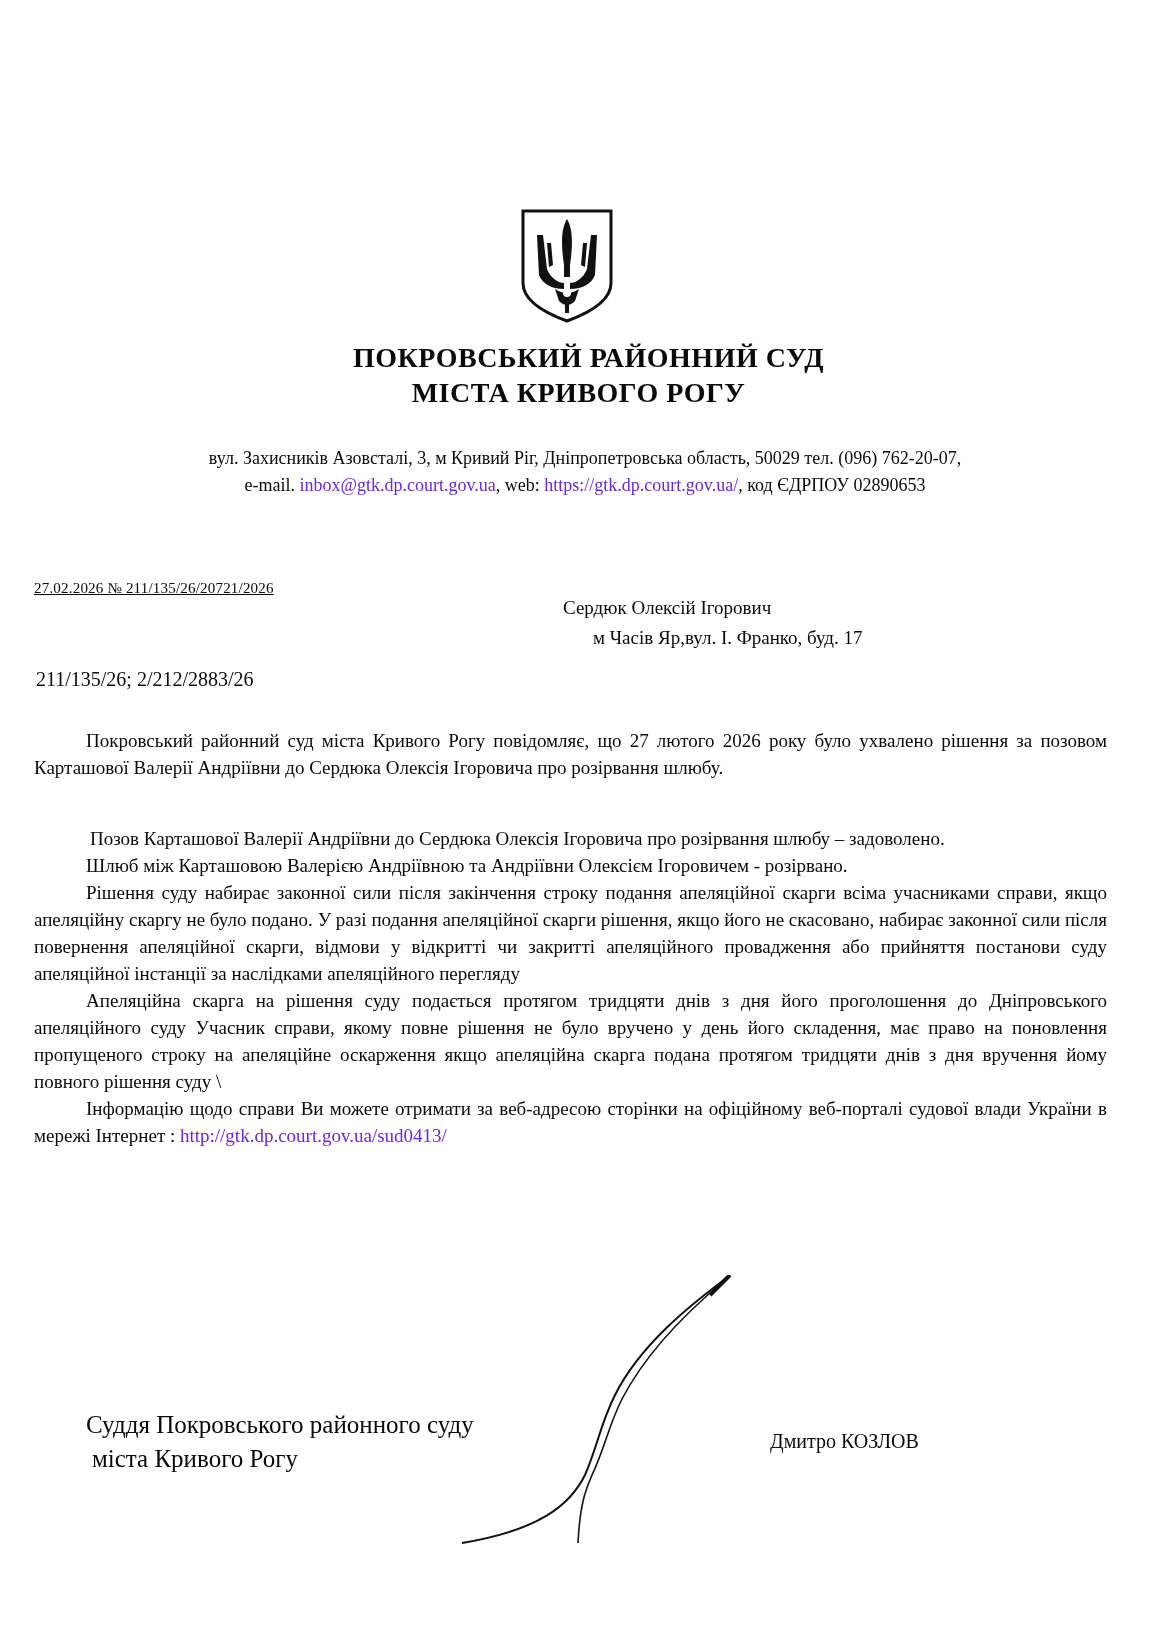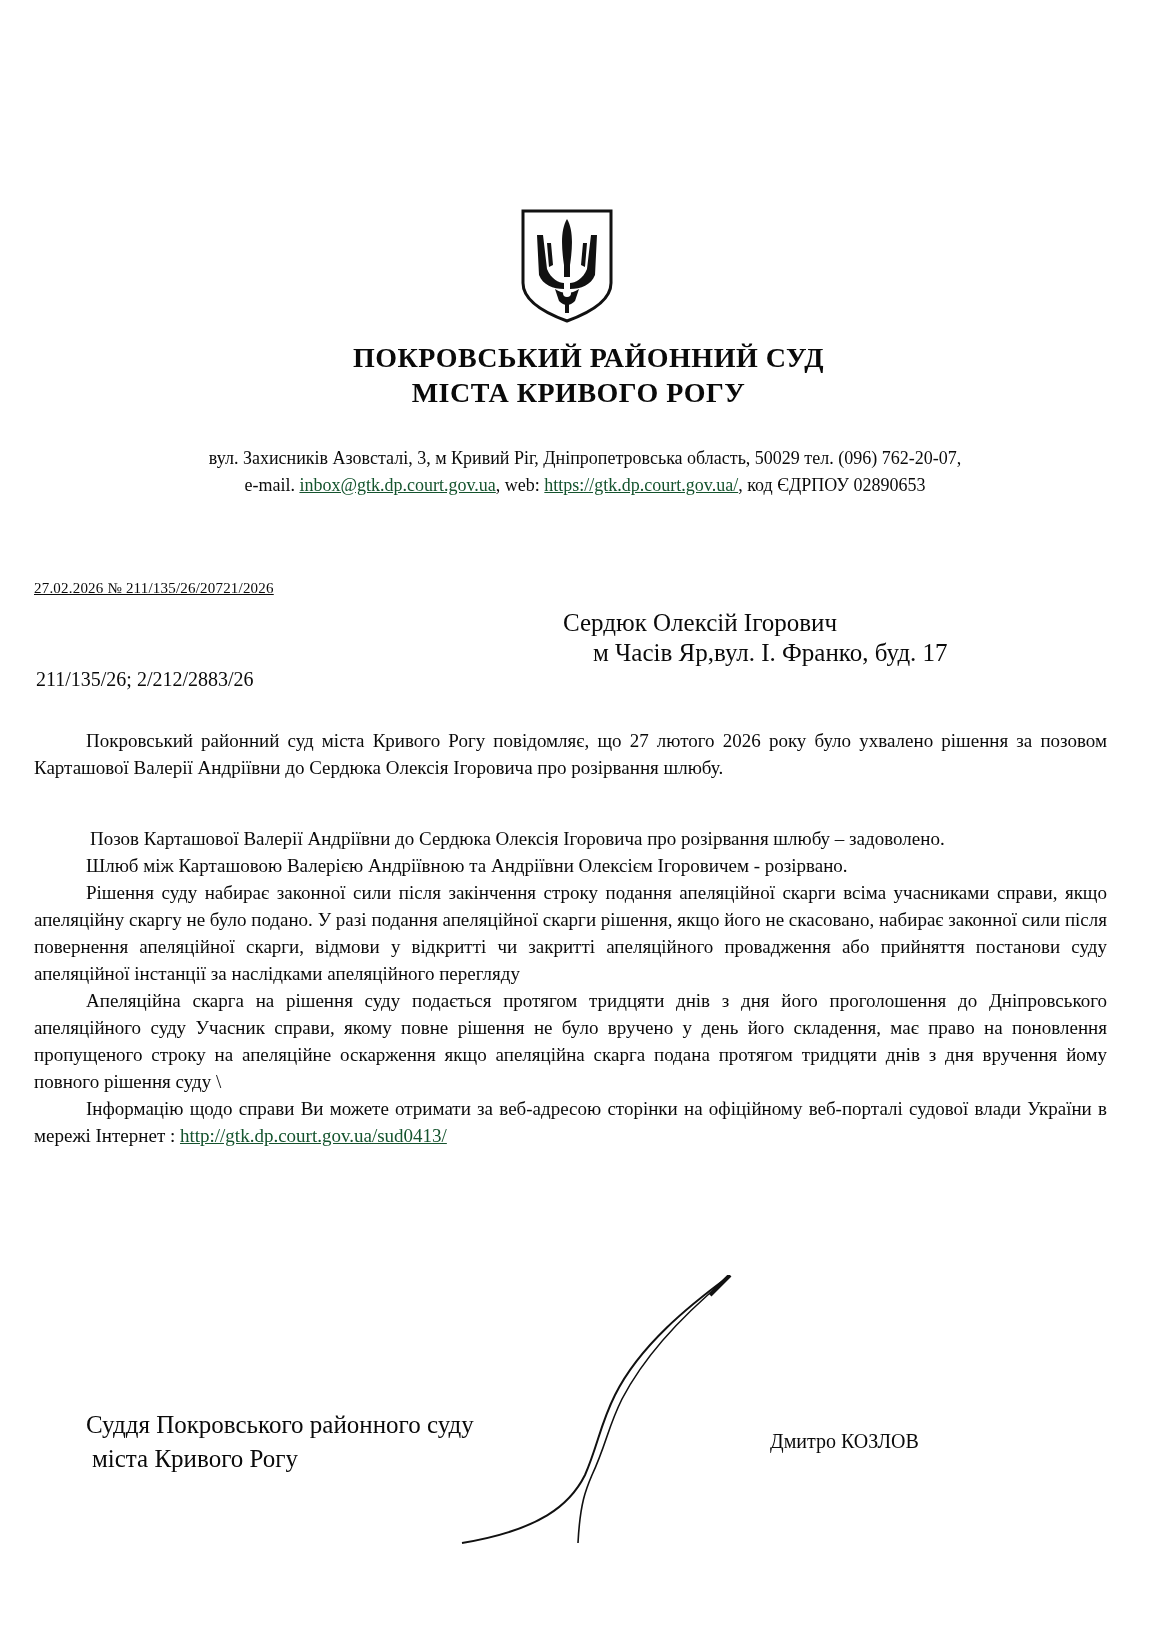--- a/index.html
+++ b/index.html
@@ -12,27 +12,27 @@
   .title {
     position: absolute; left: 0; width: 1157px; top: 340px;
     text-align: center; font-weight: bold; font-size: 28px; line-height: 35px;
     letter-spacing: 0.5px;
   }
   .title .l1 { padding-left: 20px; }
   .address {
     position: absolute; left: 60px; width: 1050px; top: 445px;
     text-align: center; font-size: 18px; line-height: 27px;
   }
-  .address a, .u { color: #14532d; text-decoration: underline; }
+  .address a, .u { color: #6d28d9; }
   .outref {
     position: absolute; left: 34px; top: 580px; font-size: 15px;
     text-decoration: underline; letter-spacing: 0.2px;
   }
   .caseref { position: absolute; left: 36px; top: 668px; font-size: 20px; }
-  .recipient { position: absolute; left: 563px; top: 608px; font-size: 25px; line-height: 30px; }
+  .recipient { position: absolute; left: 563px; top: 593px; font-size: 19px; line-height: 30px; }
   .recipient .r1 { padding-left: 0; }
   .recipient .r2 { padding-left: 30px; }
   .recipient .r3 { padding-left: 30px; }
   .body-text {
     position: absolute; left: 34px; width: 1073px; top: 727px;
     font-size: 19px; line-height: 27px; text-align: justify;
   }
   .body-text p { margin: 0; text-indent: 52px; }
   .body-text p.p2 { text-indent: 56px; margin-top: 44px; }
   .sig-left {

